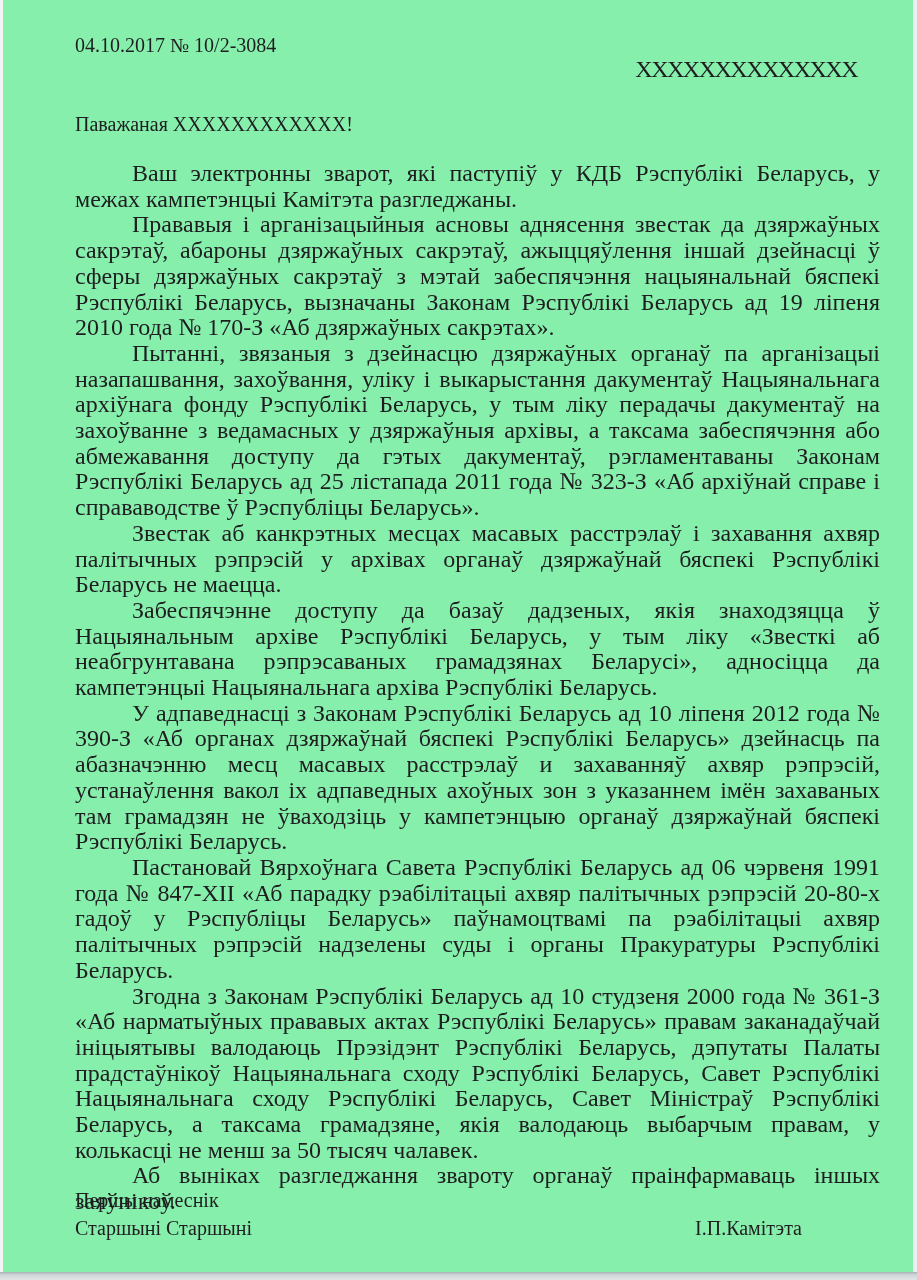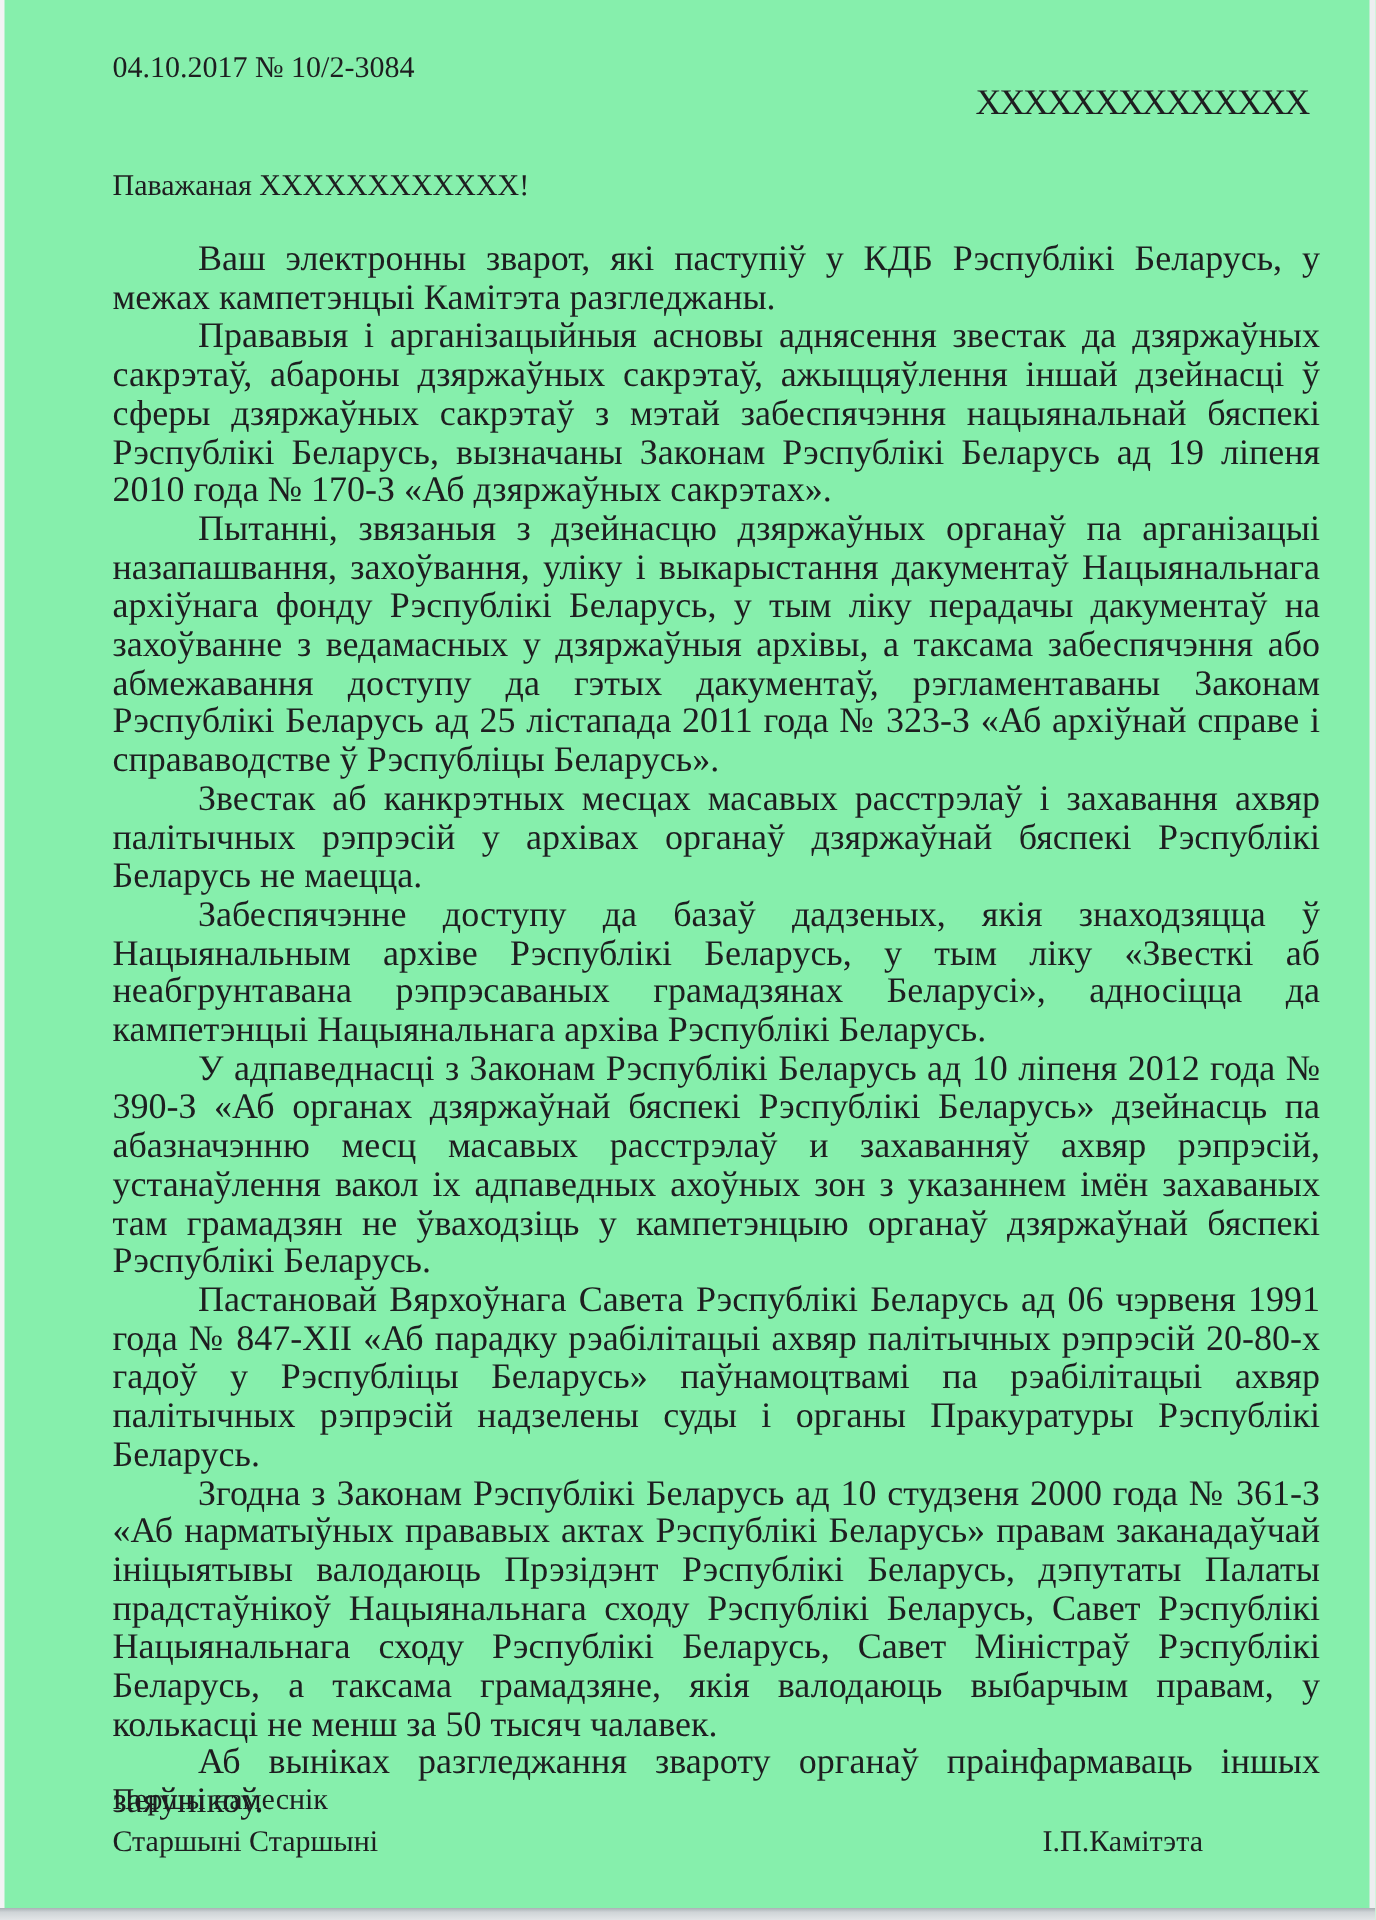--- a/index.html
+++ b/index.html
@@ -19,21 +19,21 @@
   }
   .ref-line {
     position: absolute;
     left: 75px;
     top: 34px;
     font-size: 20px;
     white-space: nowrap;
   }
   .recipient {
     position: absolute;
-    right: 45px;
+    right: 60px;
     top: 56px;
     font-size: 24px;
     letter-spacing: -1.5px;
     white-space: nowrap;
   }
   .salutation {
     position: absolute;
     left: 75px;
     top: 113px;
     width: 805px;

